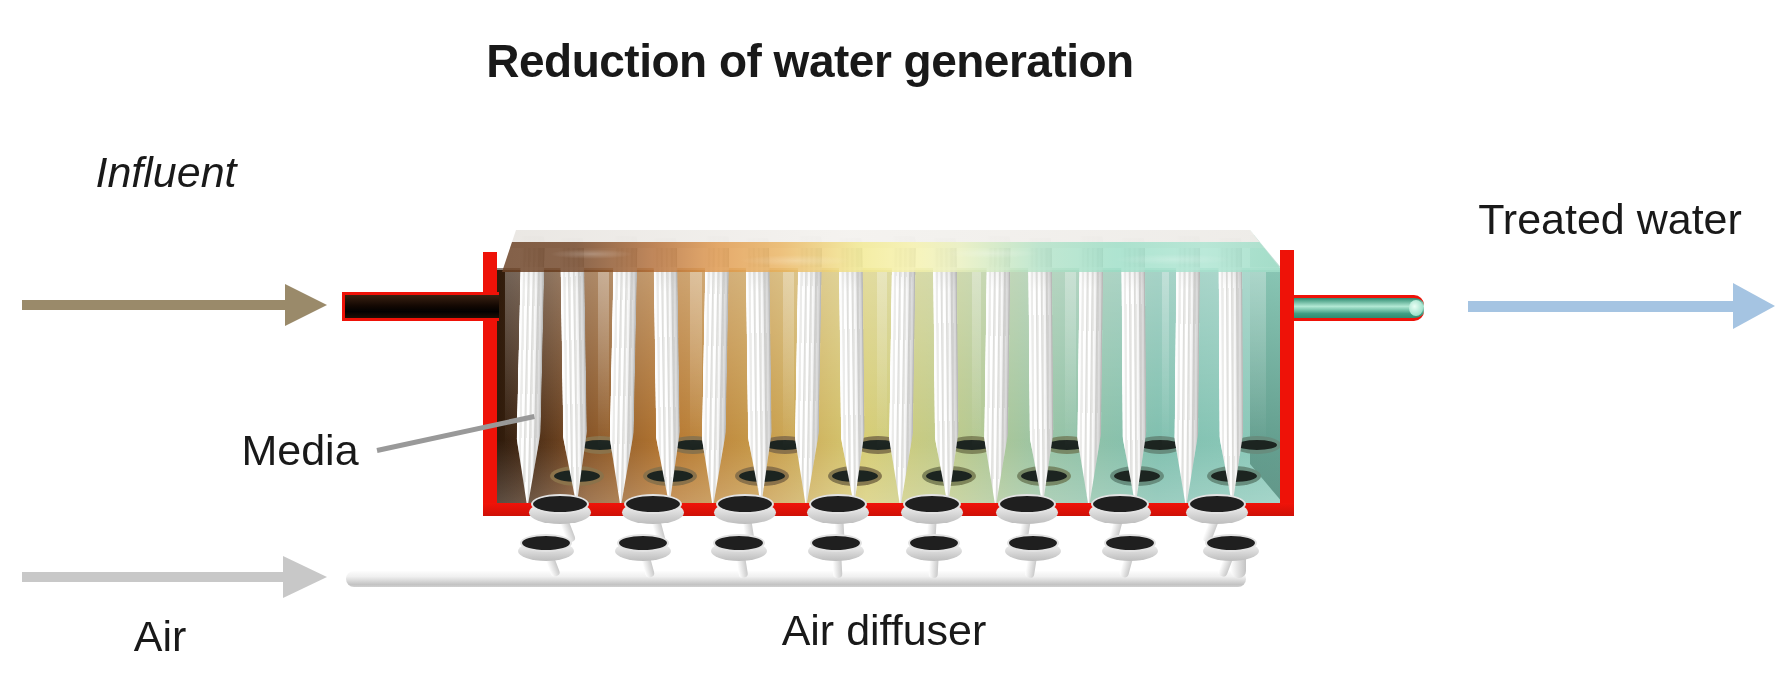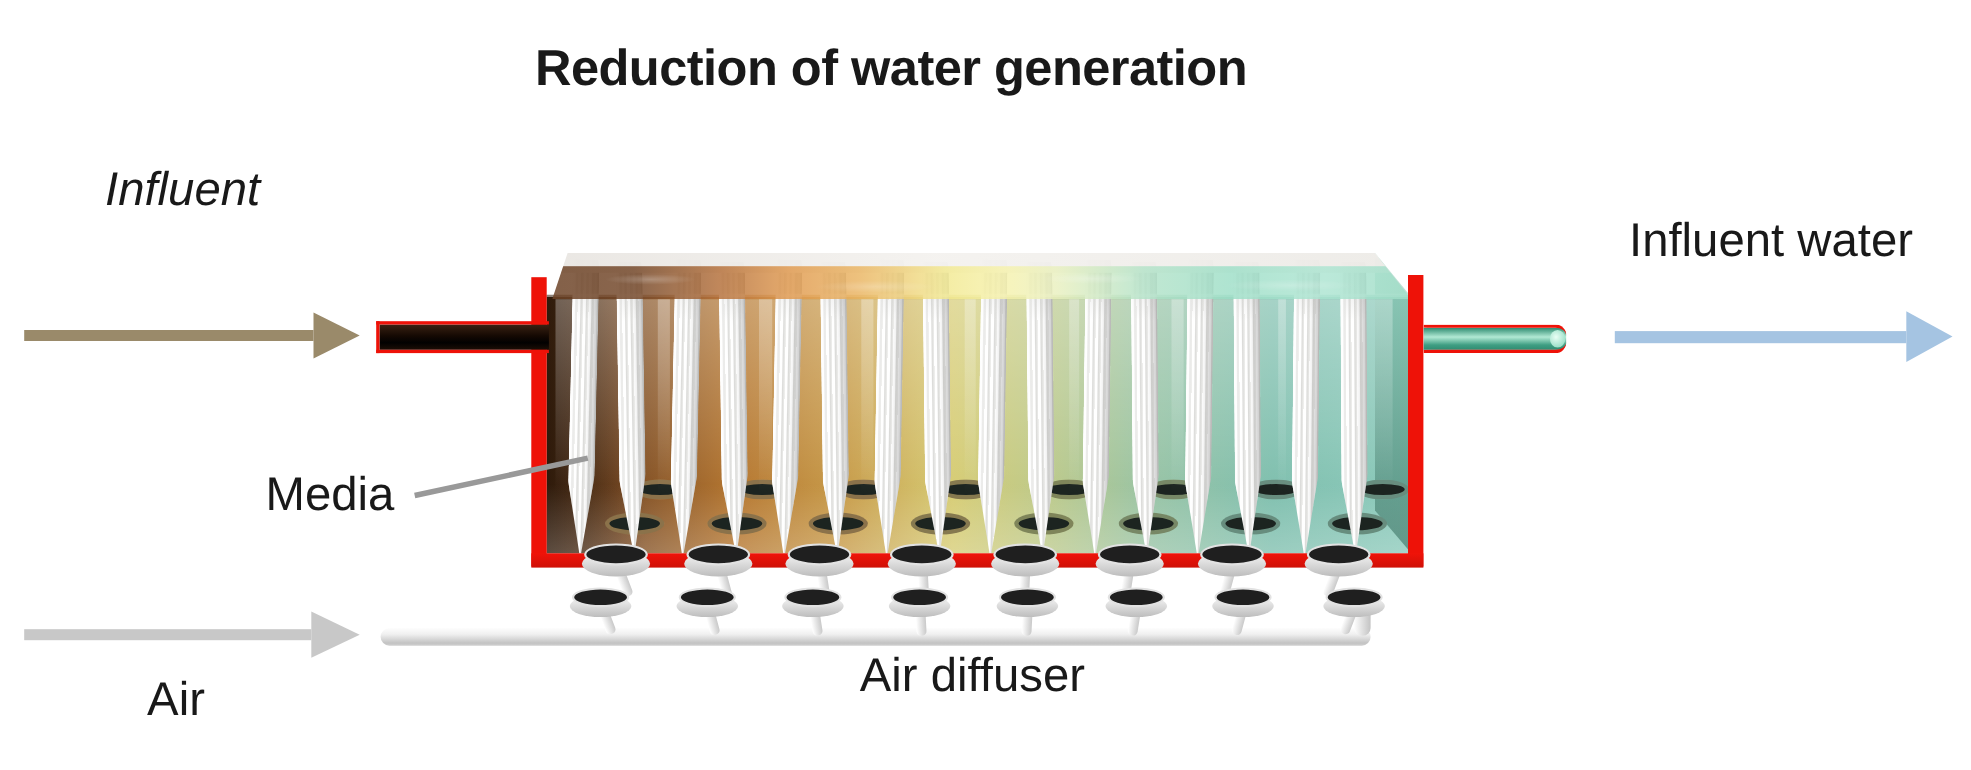--- a/index.html
+++ b/index.html
@@ -106,24 +106,24 @@
 </head>
 <body>
 
 <div id="stage" style="--tank_frame: #ee1208; --influent_arrow: #9a8a6a; --treated_arrow: #a5c4e2; --air_arrow: #c8c8c8; --text: #191919; --media_line: #999999; --inlet_water_dark: #150903; --outlet_water_teal: #57b296; --diffuser_top: #1f1f1f; --media_white: #f2f2f0;">
 
   <div id="title">Reduction of water generation</div>
 
   <div class="lbl" style="left:18px;top:150px;width:296px;font-style:italic;">
     <div>Influent</div>
   </div>
-  <div class="lbl" style="left:1440px;top:197px;width:340px;">Influent water</div>
+  <div class="lbl" style="left:1440px;top:197px;width:340px;">Treated water</div>
   <div class="lbl" style="left:230px;top:428px;width:140px;">Media</div>
   <div class="lbl" style="left:60px;top:614px;width:200px;">Air</div>
-  <div class="lbl" style="left:734px;top:592px;width:300px;">Air diffuser</div>
+  <div class="lbl" style="left:734px;top:608px;width:300px;">Air diffuser</div>
 
   <div class="arrow" id="influent-arrow">
     <span class="shaft"></span>
     <span class="head"></span>
   </div>
   <div class="arrow" id="air-arrow">
     <span class="shaft"></span>
     <span class="head"></span>
   </div>
   <div class="arrow" id="treated-arrow">

